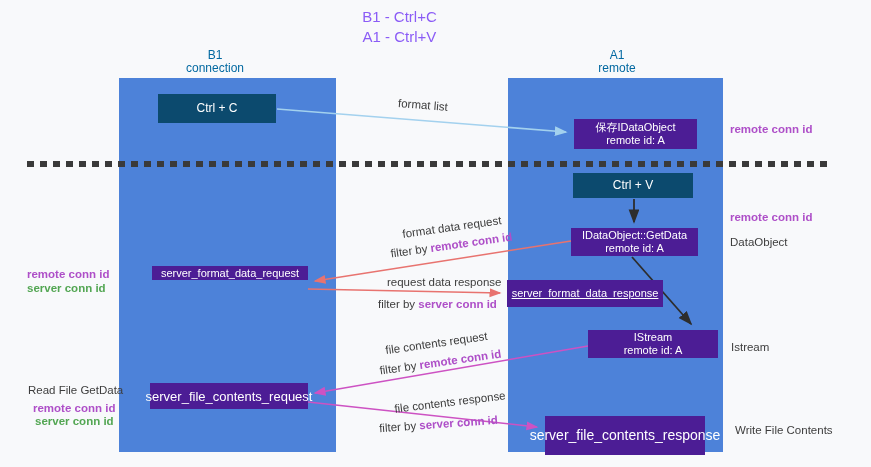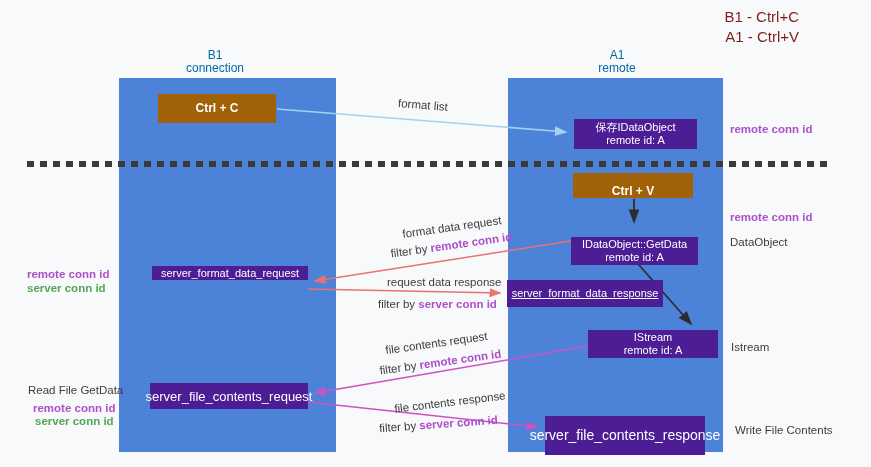--- a/index.html
+++ b/index.html
@@ -9,43 +9,43 @@
   }
   .canvas{
     position:relative;
     width:871px;height:467px;
     background:#f8f9fb;
     overflow:hidden;
   }
   .abs{position:absolute;}
   .title{
     left:0;top:7;width:799px;
-    text-align:right;
+    text-align:center;
     font-size:15px;line-height:20px;
-    color:#7f1d1d;
+    color:#8b5cf6;
   }
   .col-header{
     text-align:center;
     font-size:12px;line-height:13px;
     color:#0369a1;
     width:120px;
   }
   .column{
     background:#4d82d9;
     width:217px;height:374px;
   }
   .node{
     display:flex;flex-direction:column;
     align-items:center;justify-content:center;
     color:#ffffff;
     font-size:11.5px;line-height:13px;
     text-align:center;
     box-sizing:border-box;
   }
-  .green{background:#a16207;font-weight:bold;}
+  .green{background:#0c4a6e;}
   .orange{background:#4c1d95;}
   .dashes{
     left:27px;top:161px;width:805px;height:6px;
     background:repeating-linear-gradient(90deg,#3a3a3a 0 7px,transparent 7px 13px);
   }
   .lbl{
     font-size:11.5px;
     color:#3d3d3d;
     white-space:nowrap;
   }
@@ -103,25 +103,25 @@
 
   <div class="abs node green" style="left:158px;top:94px;width:118px;height:29px;font-size:12px;">
     <div>Ctrl + C</div>
   </div>
 
   <div class="abs node orange" style="left:574px;top:119px;width:123px;height:30px;font-size:11px;">
     <div>保存IDataObject</div>
     <div>remote id: A</div>
   </div>
 
-  <div class="abs node green" style="left:573px;top:173px;width:120px;height:25px;font-size:12px;justify-content:flex-end;">
+  <div class="abs node green" style="left:573px;top:173px;width:120px;height:25px;font-size:12px;">
     <div>Ctrl + V</div>
   </div>
 
-  <div class="abs node orange" style="left:571px;top:228px;width:127px;height:28px;font-size:11px;margin-top:9px;">
+  <div class="abs node orange" style="left:571px;top:228px;width:127px;height:28px;font-size:11px;">
     <div>IDataObject::GetData</div>
     <div>remote id: A</div>
   </div>
 
   <div class="abs node orange" style="left:152px;top:266px;width:156px;height:14px;font-size:11px;">
     <div>server_format_data_request</div>
   </div>
 
   <div class="abs node orange" style="left:507px;top:280px;width:156px;height:27px;font-size:11px;text-decoration:underline;">
     <div>server_format_data_response</div>

